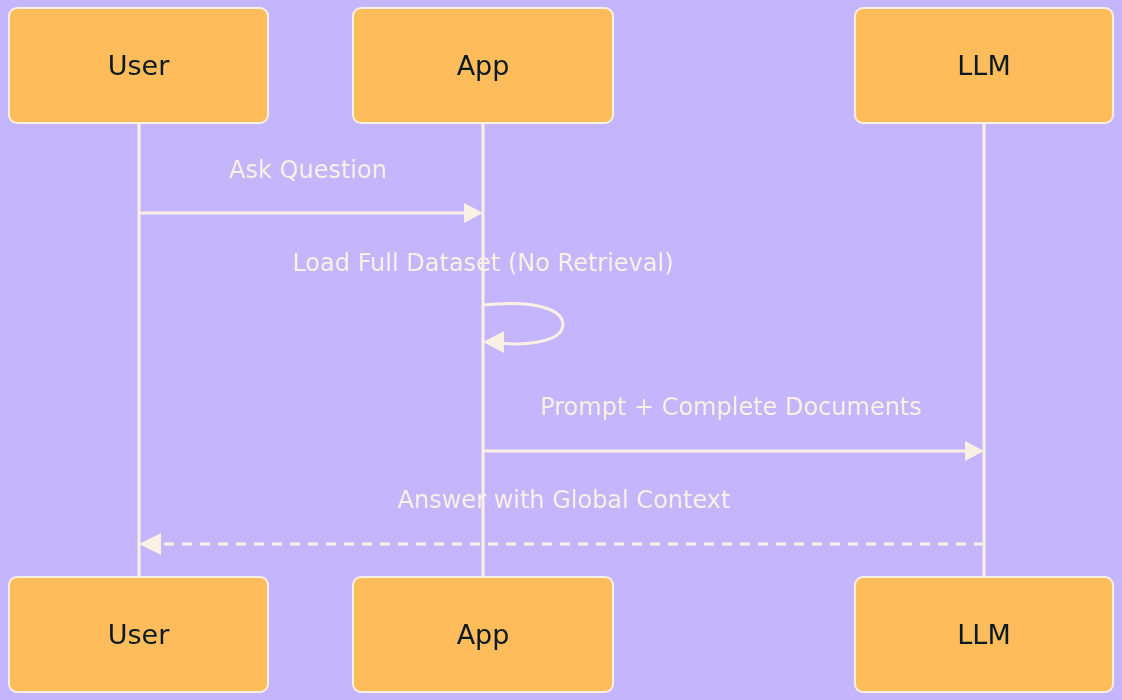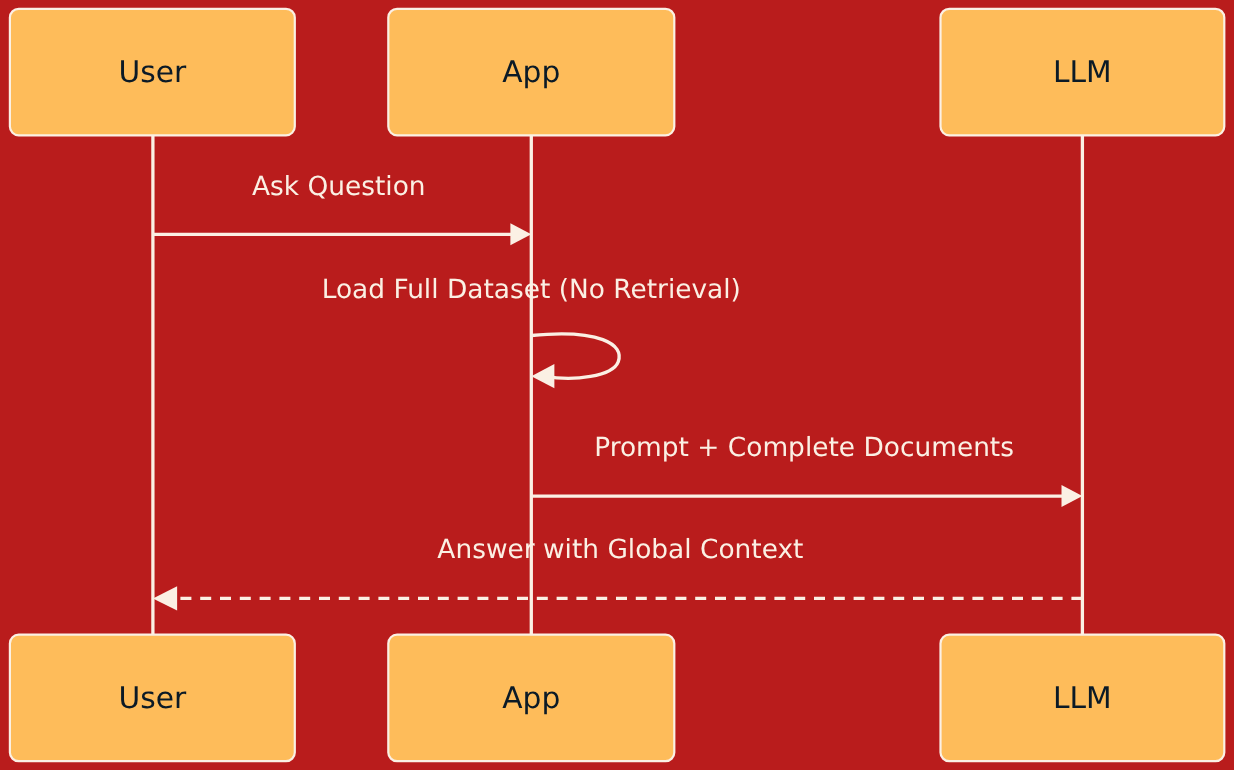--- a/index.html
+++ b/index.html
@@ -4,21 +4,21 @@
 <style>
   html, body {
     margin: 0;
     padding: 0;
     background: #04172b;
   }
   #diagram-root {
     position: relative;
     width: 1122px;
     height: 700px;
-    background: #b91c1c;
+    background: #c4b5fd;
     overflow: hidden;
     font-family: "DejaVu Sans", "Liberation Sans", sans-serif;
   }
   svg.diagram-svg {
     position: absolute;
     top: 0;
     left: 0;
     width: 1122px;
     height: 700px;
     display: block;

